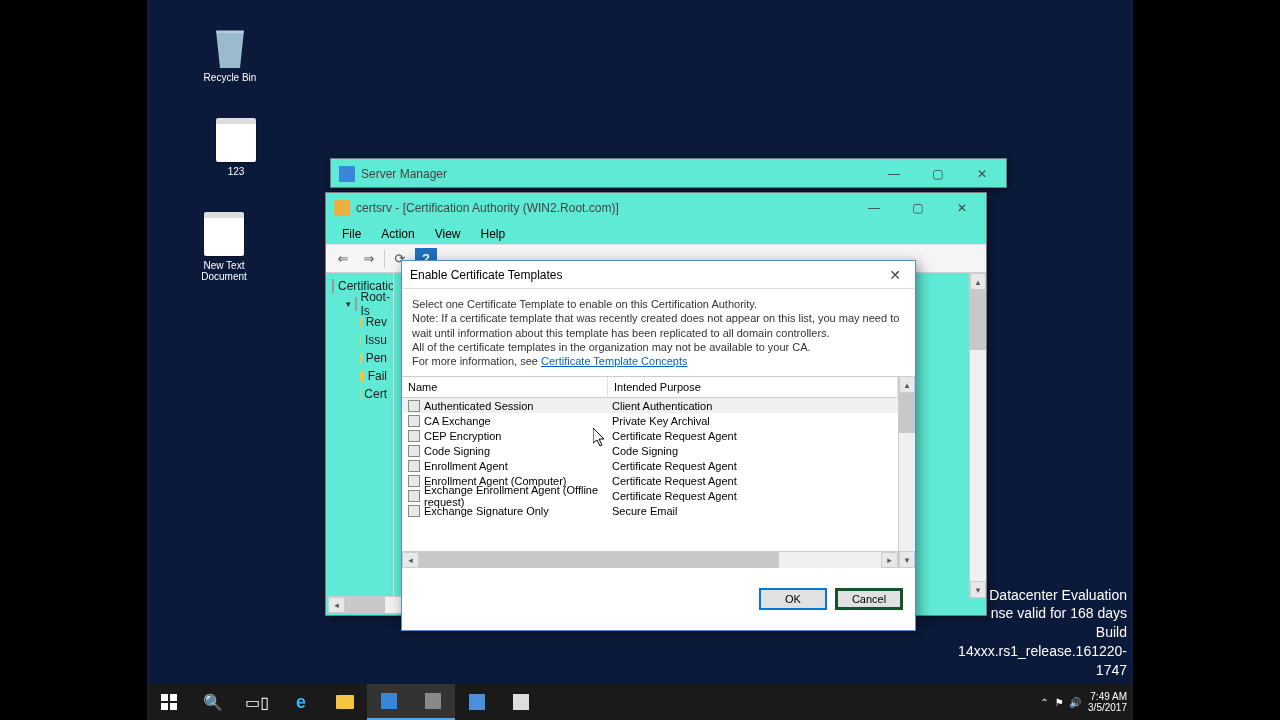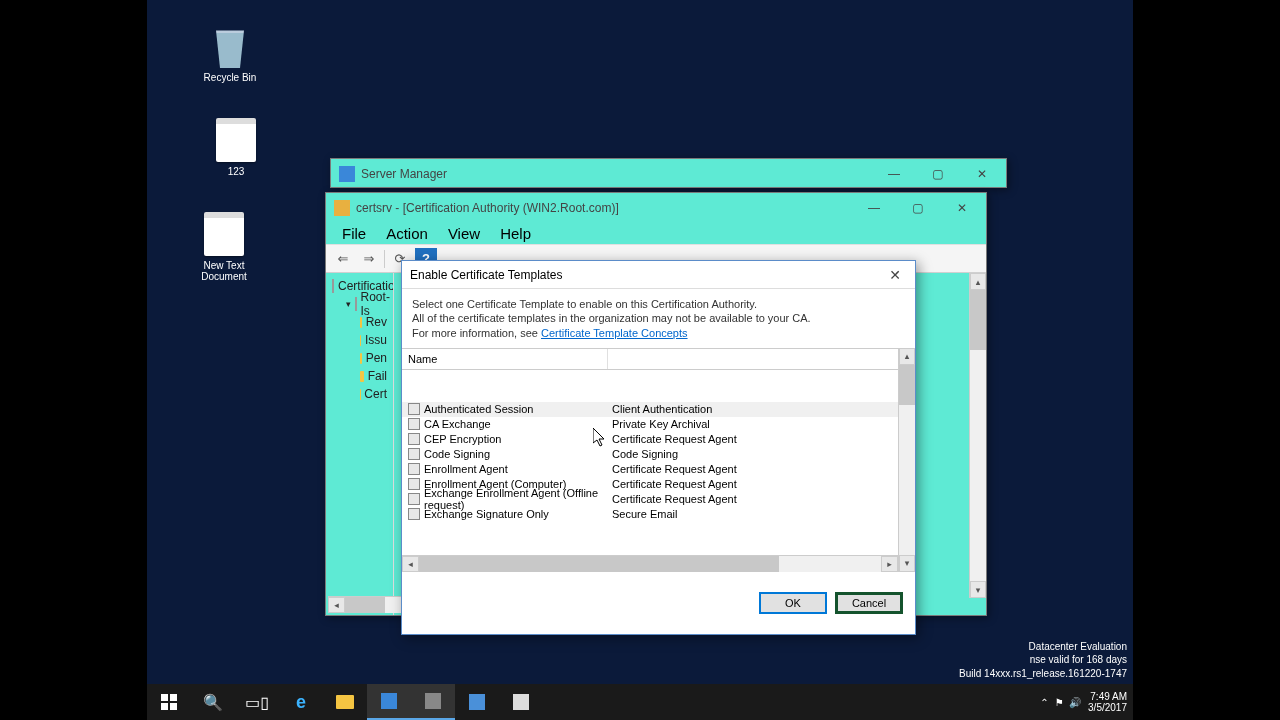--- a/index.html
+++ b/index.html
@@ -7,58 +7,58 @@
 .desktop { position:absolute; left:147px; top:0; width:986px; height:720px; background:#0b1a3a; }
 .icon-desk { position:absolute; width:70px; text-align:center; color:#fff; font-size:10px; }
 .icon-desk .img { width:40px; height:44px; margin:0 auto 4px; }
 .bin { background:linear-gradient(#bcd 0 20%,#9bc 20% 100%); border-radius:4px; clip-path:polygon(15% 15%,85% 15%,75% 100%,25% 100%); }
 .page { background:#fff; border-radius:2px; box-shadow:0 1px 2px rgba(0,0,0,.4); border-top:6px solid #ddd; margin-top:4px; height:38px; width:32px; }
 .window { position:absolute; background:#5eead4; border:1px solid #7a7a7a; box-shadow:2px 2px 8px rgba(0,0,0,.4); }
 .titlebar { height:30px; display:flex; align-items:center; padding:0 2px 0 8px; font-size:12px; color:#444; }
 .titlebar .ticon { width:16px; height:16px; margin-right:6px; }
 .titlebar .spacer { flex:1; }
 .titlebar .wbtn { width:44px; height:28px; display:flex; align-items:center; justify-content:center; color:#444; font-size:12px; }
-.menubar { height:22px; display:flex; align-items:center; padding:0 6px; font-size:15px; border-bottom:1px solid #e0e0e0; }
+.menubar { height:22px; display:flex; align-items:center; padding:0 6px; font-size:12px; border-bottom:1px solid #e0e0e0; }
 .menubar span { padding:2px 10px; }
 .toolbar { height:28px; display:flex; align-items:center; gap:4px; padding:0 6px; border-bottom:1px solid #d0d0d0; background:#f5f5f5; }
 .tbtn { width:22px; height:22px; display:flex; align-items:center; justify-content:center; font-size:13px; color:#555; border:1px solid transparent; }
 .tree { font-size:12px; padding:4px 6px; color:#222; }
 .tree .row { display:flex; align-items:center; gap:4px; height:18px; }
 .tree .indent1 { padding-left:14px; }
 .tree .indent2 { padding-left:28px; }
 .folder { width:14px; height:11px; background:#f5c542; border-radius:1px; display:inline-block; }
 .rooticon { width:14px; height:14px; background:#e0e0e0; border:1px solid #999; }
 .dialog { position:absolute; border:1px solid #5b8cc9; background:#fff; box-shadow:3px 3px 12px rgba(0,0,0,.4); }
 .dialog .dtitle { height:28px; display:flex; align-items:center; padding:0 8px; font-size:12px; border-bottom:1px solid #ddd; }
 .dialog .dclose { width:24px; height:24px; display:flex; align-items:center; justify-content:center; font-size:14px; color:#444; }
 .info { font-size:11px; color:#333; padding:8px 10px; line-height:1.3; }
 .info a { color:#0066cc; text-decoration:underline; }
 .listhdr { display:flex; font-size:11px; border-top:1px solid #ccc; border-bottom:1px solid #ccc; background:#fff; }
 .listhdr div { padding:4px 6px; border-right:1px solid #e0e0e0; }
-.listbody { height:153px; overflow:hidden; font-size:11px; position:relative;margin-top:32px; }
+.listbody { height:153px; overflow:hidden; font-size:11px; position:relative; }
 .lrow { display:flex; align-items:center; height:15px; padding-left:6px; }
 .lrow.sel { background:#f0f0f0; }
 .certicon { width:12px; height:12px; background:#e8e8e8; border:1px solid #888; margin-right:4px; display:inline-block; }
 .hscroll { height:17px; background:#f0f0f0; border-top:1px solid #ccc; display:flex; }
 .hscroll .arrow { width:17px; background:#e8e8e8; border:1px solid #ccc; display:flex; align-items:center; justify-content:center; font-size:9px; color:#555; }
 .hscroll .track { flex:1; position:relative; }
 .hscroll .thumb { position:absolute; height:100%; background:#c8c8c8; }
 .vscroll { width:17px; background:#f0f0f0; border-left:1px solid #ccc; display:flex; flex-direction:column; }
 .vscroll .arrow { height:17px; background:#e8e8e8; border:1px solid #ccc; display:flex; align-items:center; justify-content:center; font-size:9px; color:#555; }
 .vscroll .vtrack { flex:1; position:relative; }
 .vscroll .vthumb { position:absolute; width:100%; background:#c8c8c8; }
 .btnrow { display:flex; justify-content:flex-end; gap:8px; padding:20px 12px; }
 .btn { min-width:68px; height:22px; font-size:11px; background:#e1e1e1; border:3px solid #14532d; display:flex; align-items:center; justify-content:center; }
 .btn.primary { border:2px solid #0078d7; }
 .taskbar { position:absolute; left:0; right:0; bottom:0; height:36px; background:#1a1a1a; display:flex; align-items:center; }
 .taskbar .tb { width:44px; height:36px; display:flex; align-items:center; justify-content:center; color:#fff; }
 .taskbar .tb.active { border-bottom:2px solid #5aa7e8; background:#333; }
 .tray { margin-left:auto; display:flex; align-items:center; color:#fff; font-size:10px; padding-right:6px; gap:6px; }
 .tray .clock { text-align:right; line-height:1.1; }
-.corner { position:absolute; right:0; bottom:36px; width:186px; color:#fff; font-size:10px; text-align:right; padding:4px 6px; line-height:1.35; }
+.corner { position:absolute; right:0; bottom:36px; width:186px; color:#fff; font-size:14px; text-align:right; padding:4px 6px; line-height:1.35; }
 .cursor { position:absolute; width:14px; height:20px; pointer-events:none; }
 </style>
 </head>
 <body>
 
 <div class="desktop">
 
   <div class="icon-desk" style="left:48px;top:24px">
     <div class="img bin"></div>
     <div>Recycle Bin</div>
@@ -159,27 +159,29 @@
   </div>
 
   <div class="dialog" style="left:254px;top:260px;width:515px">
     <div class="dtitle">
       <span>Enable Certificate Templates</span>
       <span class="spacer" style="flex:1"></span>
       <span class="dclose">✕</span>
     </div>
     <div class="info">
       <div>Select one Certificate Template to enable on this Certification Authority.</div>
+      <div>Note: If a certificate template that was recently created does not appear on this list, you may need to wait until information about this template has been replicated to all domain controllers.</div>
       <div>All of the certificate templates in the organization may not be available to your CA.</div>
       <div><span>For more information, see </span><a href="#">Certificate Template Concepts</a></div>
     </div>
     <div style="display:flex">
       <div style="flex:1">
         <div class="listhdr">
           <div style="width:206px">Name</div>
+          <div style="flex:1">Intended Purpose</div>
         </div>
         <div class="listbody" id="listbody">
             <div class="lrow sel">
               <span class="certicon"></span>
               <span style="width: 188px;">Authenticated Session</span>
               <span>Client Authentication</span>
             </div>
             <div class="lrow">
               <span class="certicon"></span>
               <span style="width: 188px;">CA Exchange</span>

